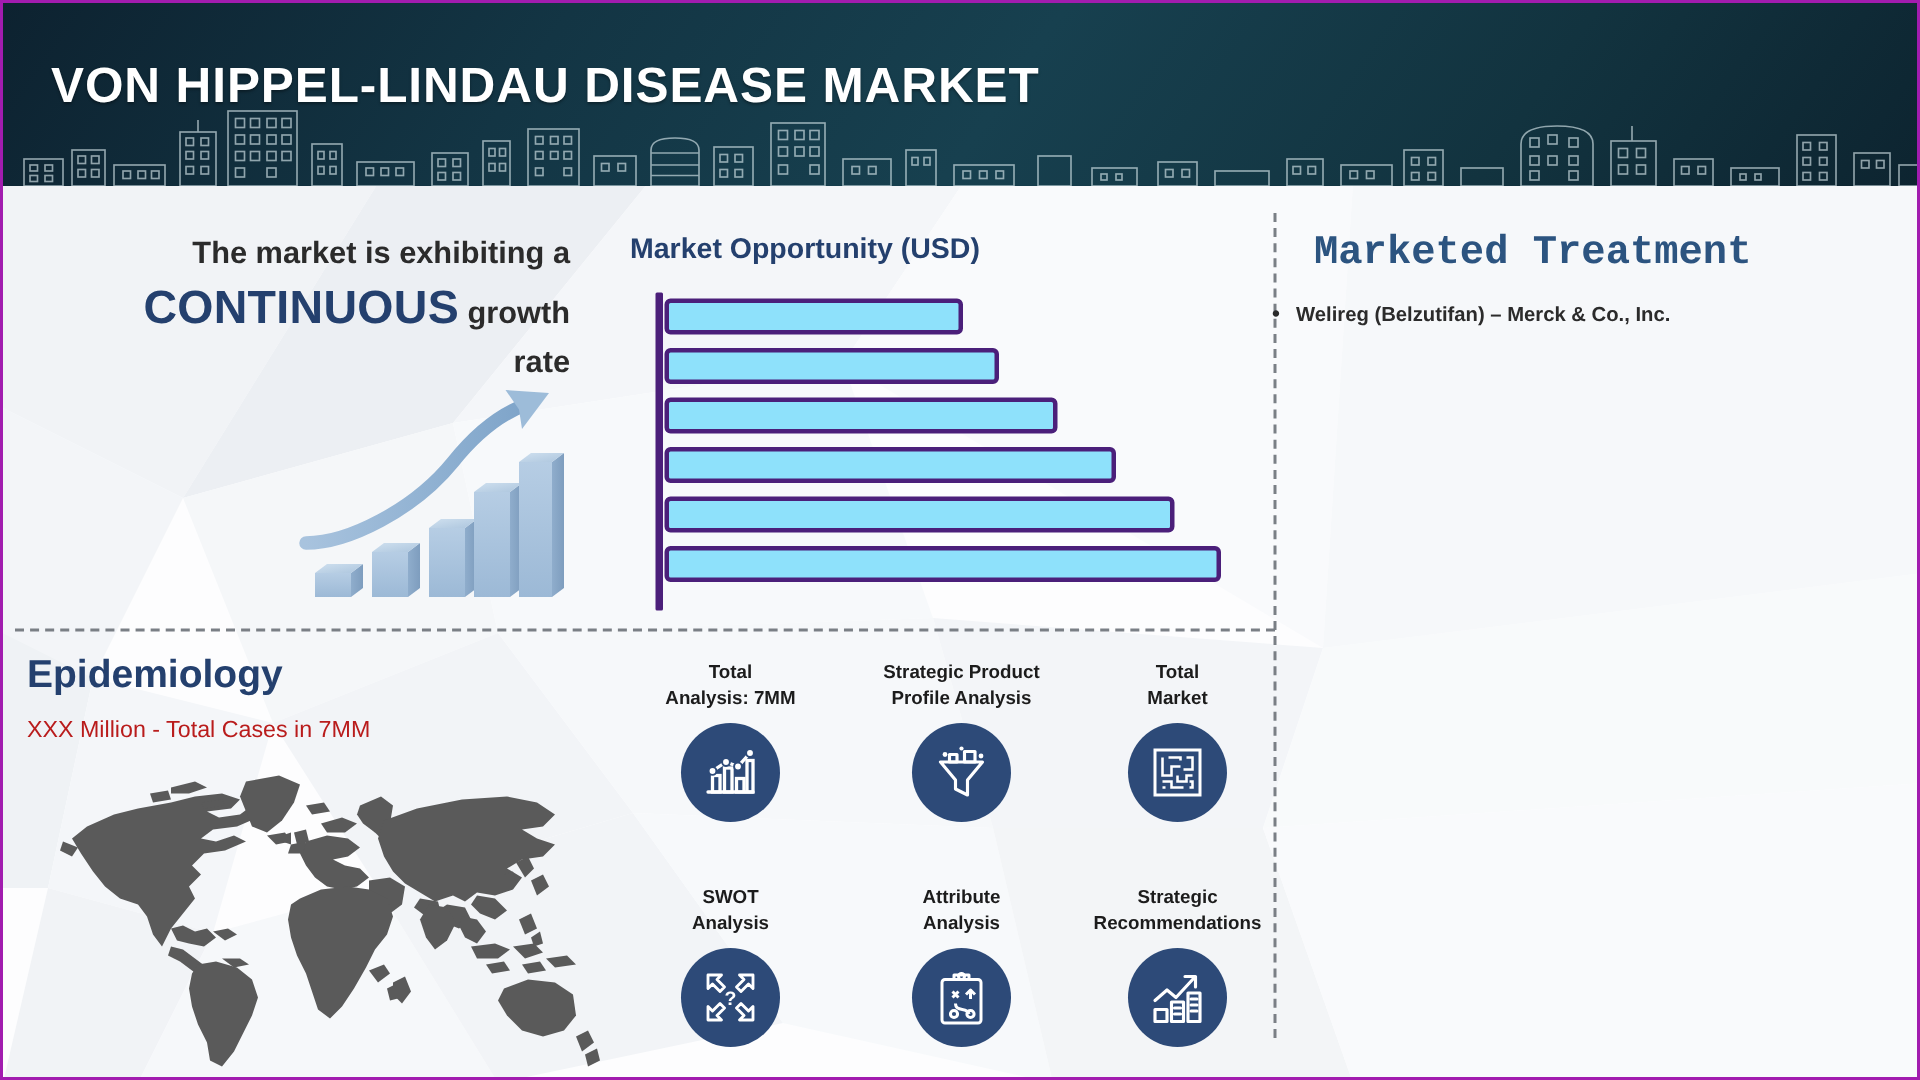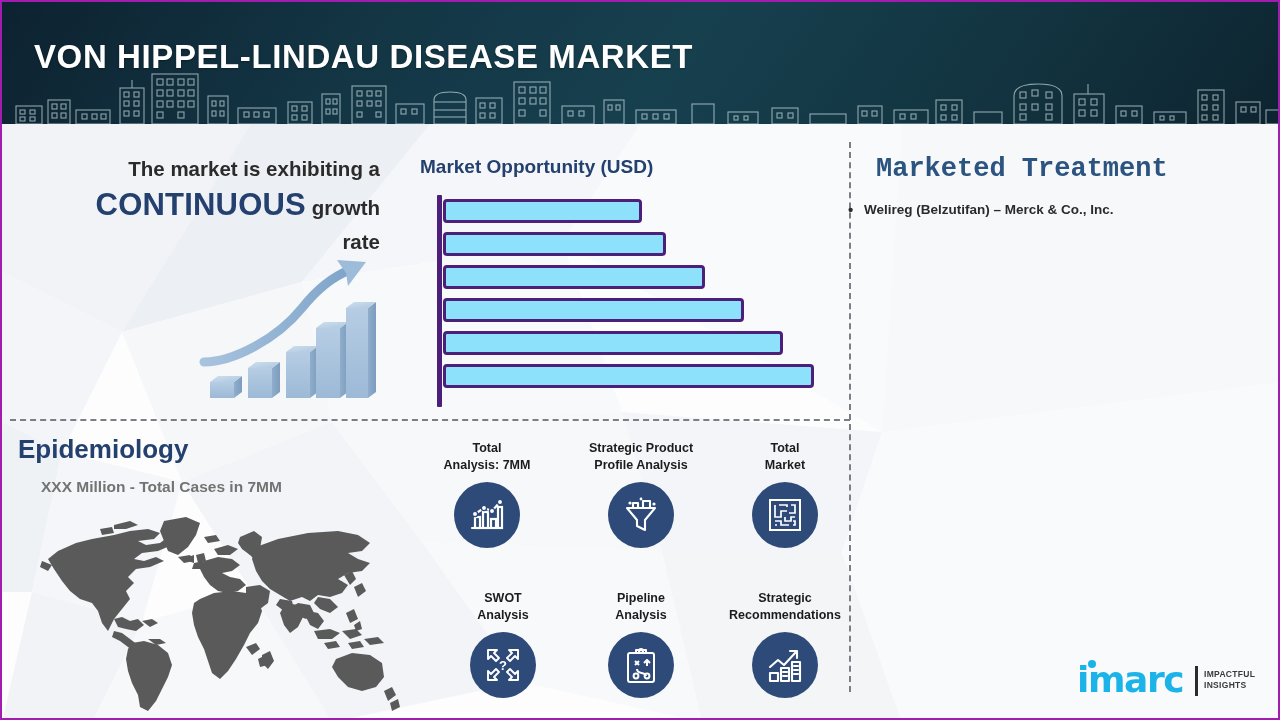--- a/index.html
+++ b/index.html
@@ -80,21 +80,21 @@
     content:"•";position:absolute;left:2px;top:-1px;font-size:15px;color:#2b2b2b;
   }
 
   
   #epi-title{
     position:absolute;left:16px;top:432px;z-index:6;
     font-size:26px;font-weight:bold;color:#24406e;white-space:nowrap;
   }
   #epi-sub{
     position:absolute;left:16px;top:476px;z-index:6;
-    font-size:15.5px;font-weight:bold;color:#737373;white-space:nowrap;margin-left:23px;
+    font-size:15.5px;font-weight:normal;color:#b91c1c;white-space:nowrap;
   }
   #worldmap{position:absolute;left:16px;top:505px;width:390px;height:210px;z-index:5;}
 
   
   #icongrid{position:absolute;left:412px;top:438px;width:436px;height:272px;z-index:6;}
   .cell{position:absolute;width:146px;text-align:center;}
   .cell .lbl{
     font-size:12.5px;font-weight:bold;color:#1c1c1c;line-height:1.38;
     height:38px;display:flex;flex-direction:column;justify-content:flex-start;align-items:center;
   }
@@ -504,41 +504,41 @@
             <path d="M26,10 L30,10 L30,18 L24,18"></path>
             <path d="M10,26 L16,26 L16,30 L24,30"></path>
             <path d="M20,22 L20,26 L26,26 L26,22 L30,22"></path>
             <path d="M28,26 L30,26 L30,30 L28,30"></path>
             <path d="M10,30 L12,30"></path>
           </g>
         </svg>
       </div>
     </div>
 
-    <div class="cell" style="left:16px;top:150px;">
+    <div class="cell" style="left:0px;top:150px;">
       <div class="lbl">
         <span>SWOT</span>
         <span>Analysis</span>
       </div>
       <div class="circ">
         <svg width="40" height="40" viewBox="0 0 40 40">
           <g stroke="#ffffff" stroke-width="1.9" fill="none" stroke-linejoin="round">
             <path d="M5,5 L14,5 L11,8 L16,13 L13,16 L8,11 L5,14 Z"></path>
             <path d="M35,5 L26,5 L29,8 L24,13 L27,16 L32,11 L35,14 Z"></path>
             <path d="M5,35 L14,35 L11,32 L16,27 L13,24 L8,29 L5,26 Z"></path>
             <path d="M35,35 L26,35 L29,32 L24,27 L27,24 L32,29 L35,26 Z"></path>
           </g>
           <text x="20" y="25" font-size="13" font-weight="bold" fill="#ffffff" text-anchor="middle" font-family="'Liberation Sans',sans-serif">?</text>
         </svg>
       </div>
     </div>
 
     <div class="cell" style="left:154px;top:150px;">
       <div class="lbl">
-        <span>Pipeline</span>
+        <span>Attribute</span>
         <span>Analysis</span>
       </div>
       <div class="circ">
         <svg width="40" height="40" viewBox="0 0 40 40">
           <g stroke="#ffffff" stroke-width="2" fill="none" stroke-linejoin="round">
             <rect x="7" y="8" width="26" height="29" rx="2"></rect>
             <path d="M15,8 L15,5 L25,5 L25,8"></path>
             <circle cx="20" cy="6" r="2"></circle>
             <path d="M14,16 L18,20 M18,16 L14,20"></path>
             <path d="M26,21 L26,15 L23,18"></path>
@@ -569,23 +569,14 @@
             <line x1="29" y1="21" x2="33" y2="21"></line>
             <line x1="29" y1="25" x2="33" y2="25"></line>
             <line x1="29" y1="29" x2="33" y2="29"></line>
           </g>
         </svg>
       </div>
     </div>
 
   </div>
 
-  <div id="logo">
-    <div class="dot"></div>
-    <div class="word">imarc</div>
-    <div class="bar2"></div>
-    <div class="tag">
-      <div>IMPACTFUL</div>
-      <div>INSIGHTS</div>
-    </div>
-  </div>
 
 </div>
 
 </body></html>

